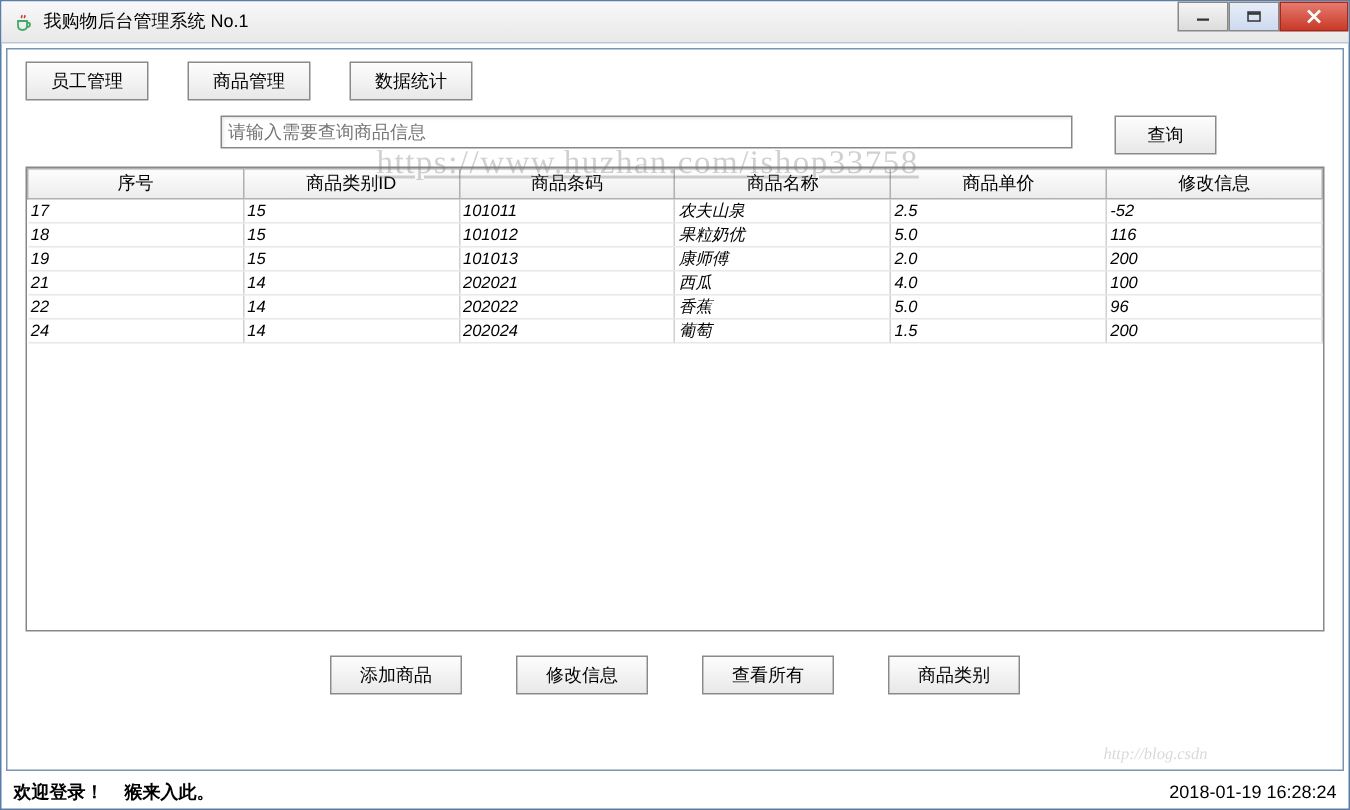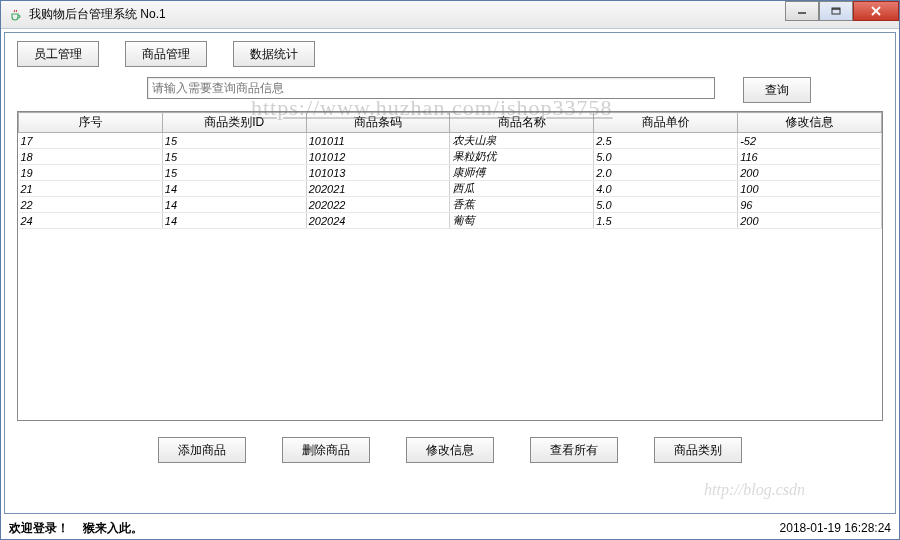--- a/index.html
+++ b/index.html
@@ -163,23 +163,23 @@
       left: 246px;
       font-size: 22px;
       font-family: "Times New Roman", serif;
       color: rgba(120,120,120,0.35);
       pointer-events: none;
       letter-spacing: 1px;
       text-decoration: underline;
     }
     .watermark2 {
       position: absolute;
-      bottom: 14px;
+      bottom: 4px;
       right: 90px;
-      font-size: 16px;
+      font-size: 11px;
       font-style: italic;
       font-family: "Times New Roman", serif;
       color: rgba(120,120,120,0.28);
       pointer-events: none;
     }
     .statusbar {
       height: 22px;
       display: flex;
       align-items: center;
       padding: 0 8px;
@@ -300,21 +300,20 @@
               <td>葡萄</td>
               <td>1.5</td>
               <td>200</td>
             </tr>
           </tbody>
       </table>
     </div>
 
     <div class="bottom-btns">
       <button class="action-btn">添加商品</button>
-      <button class="action-btn">删除商品</button>
       <button class="action-btn">修改信息</button>
       <button class="action-btn">查看所有</button>
       <button class="action-btn">商品类别</button>
     </div>
 
     <div class="watermark2">http://blog.csdn</div>
 
   </div>
 
   <div class="statusbar">

